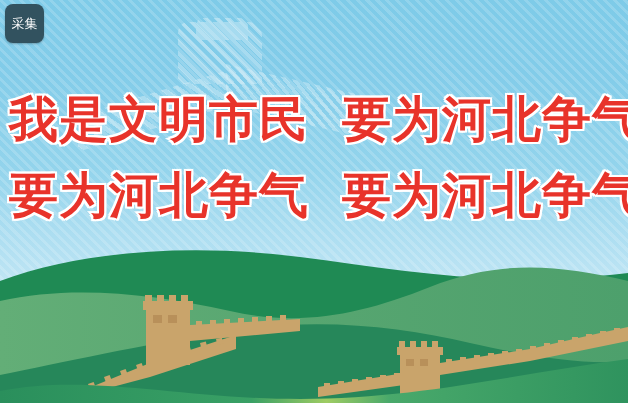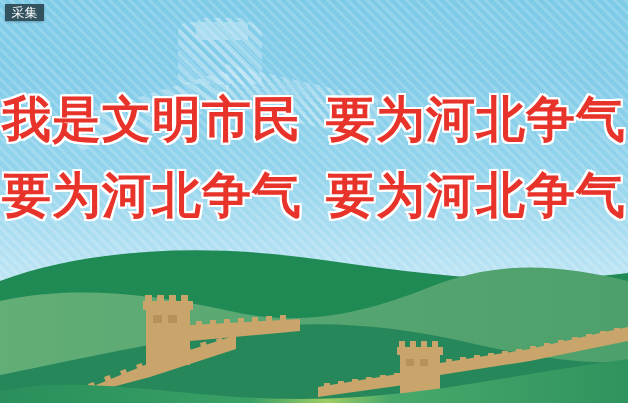--- a/index.html
+++ b/index.html
@@ -123,33 +123,33 @@
     text-shadow:
       -2px -2px 0 #ffffff,
        2px -2px 0 #ffffff,
       -2px  2px 0 #ffffff,
        2px  2px 0 #ffffff,
        0px  2px 0 #ffffff,
        0px -2px 0 #ffffff,
        2px  0px 0 #ffffff,
       -2px  0px 0 #ffffff;
   }
-  .line .seg { display: inline; }
+  .line .seg { display: inline; padding-left: 9px; }
   .line .gap { display: inline-block; width: 24px; }
   .line-2 { margin-top: 27px; }
 
   
   .capture-btn {
     position: absolute;
     left: 5px;
     top: 4px;
     width: 39px;
-    height: 17px;
+    height: 39px;
     background: #32525f;
-    border-radius: 0;
+    border-radius: 8px;
     color: #ffffff;
     font-size: 13px;
     font-family: "Liberation Sans", sans-serif;
     display: flex;
     align-items: center;
     justify-content: center;
     cursor: pointer;
     user-select: none;
     box-shadow: 0 1px 2px rgba(0,0,0,0.25);
   }

